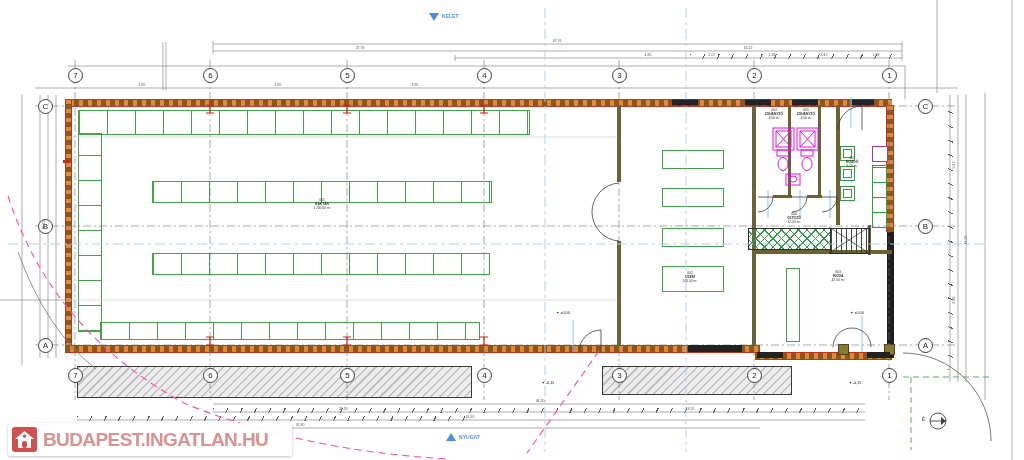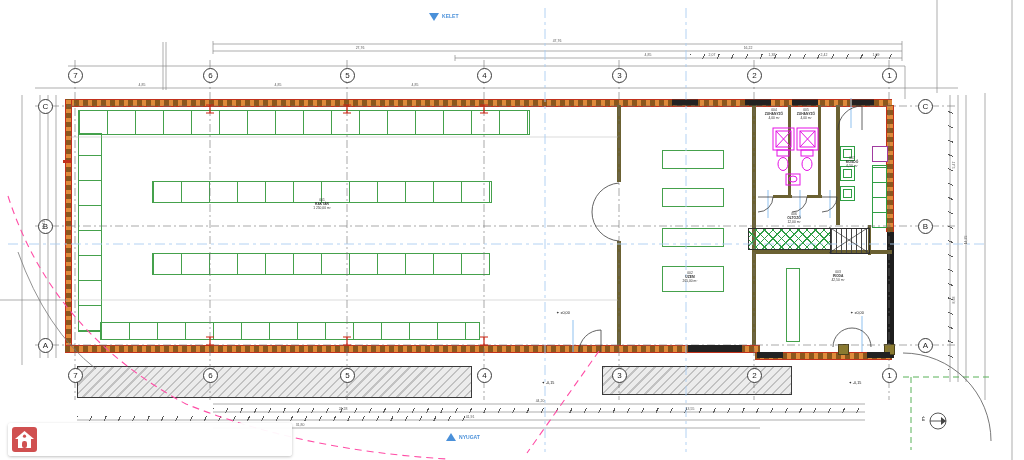--- a/index.html
+++ b/index.html
@@ -308,15 +308,16 @@
 
   <div id="logo">
     <div id="logo-house">
       <svg width="25" height="25" viewBox="0 0 25 25">
         <polygon points="3,12 12.5,4 22,12" fill="#ffffff"></polygon>
         <rect x="6" y="12" width="13" height="9" fill="#ffffff"></rect>
         <rect x="10" y="14" width="5" height="7" rx="2.2" fill="#d05050"></rect>
         <circle cx="12.5" cy="9.2" r="1.6" fill="#d05050"></circle>
       </svg>
     </div>
+    <span id="logo-text">BUDAPEST.INGATLAN.HU</span>
   </div>
 
 </div>
 
 </body></html>

